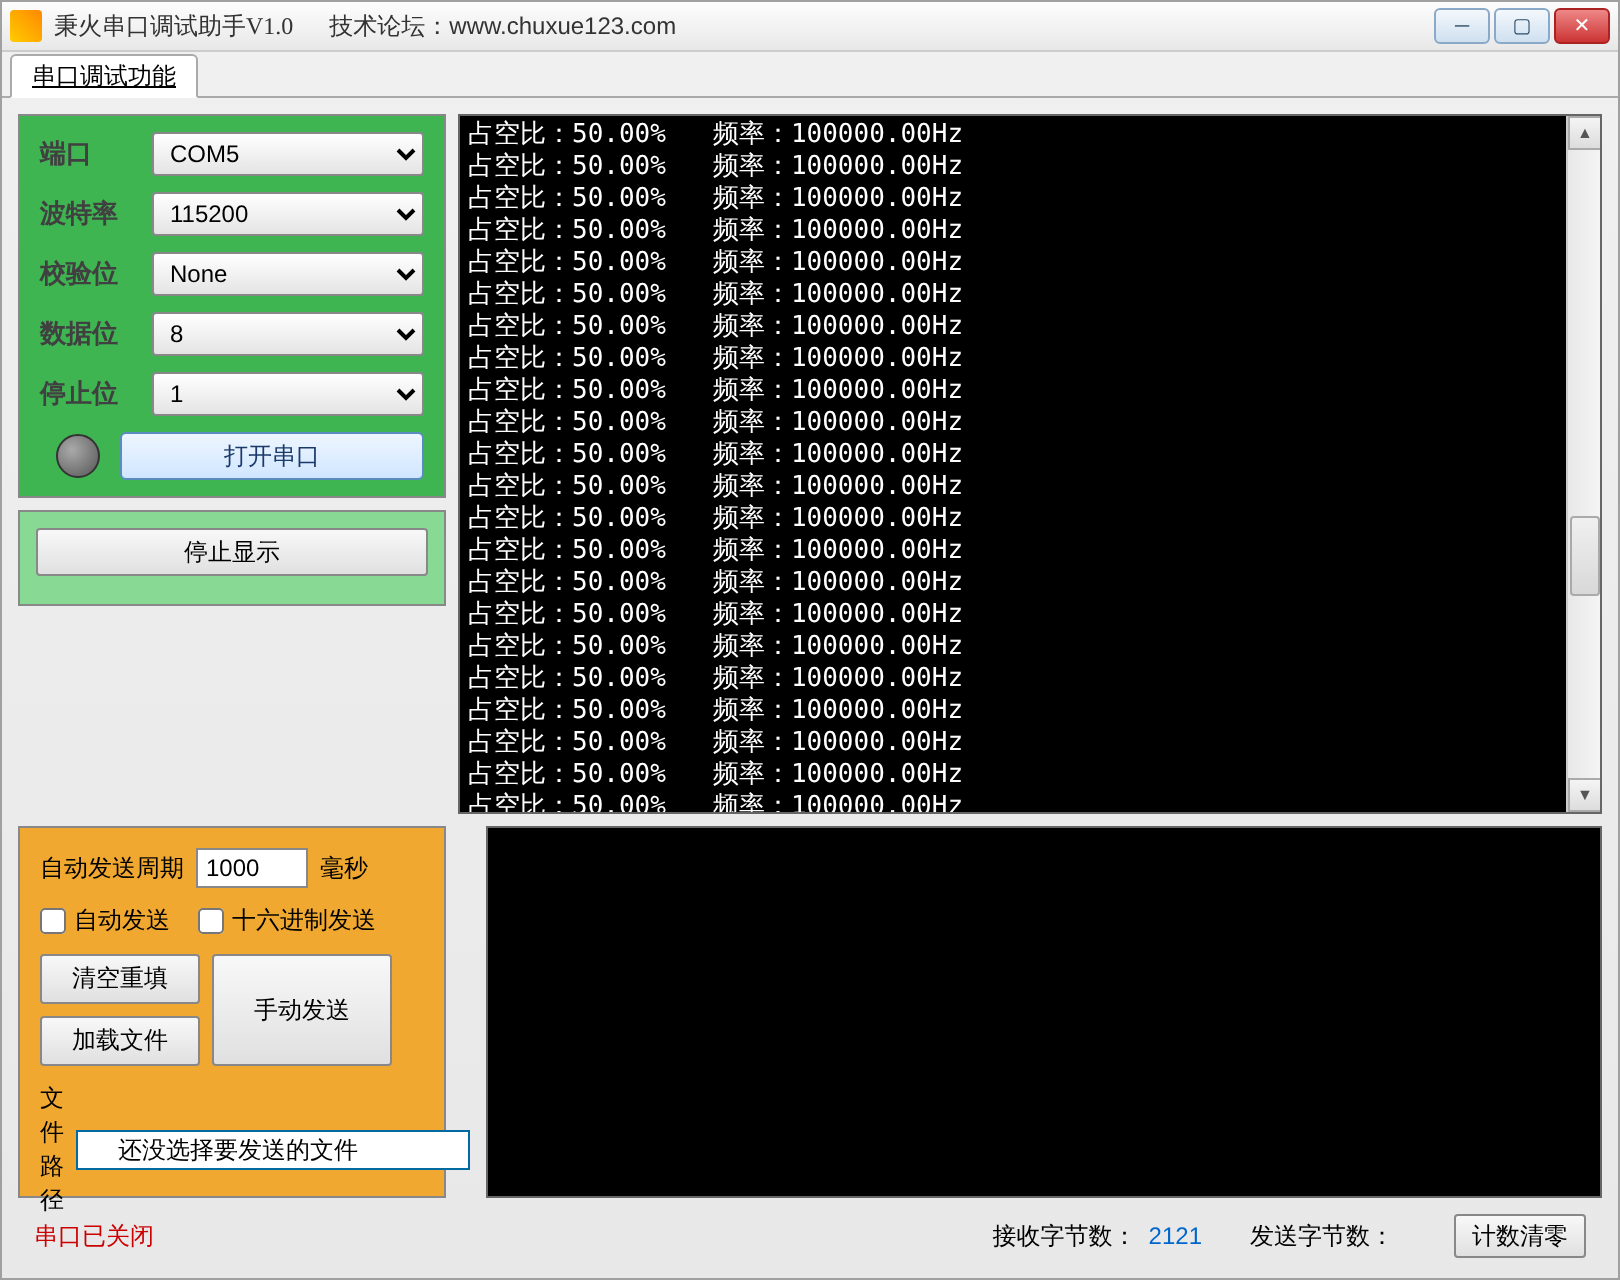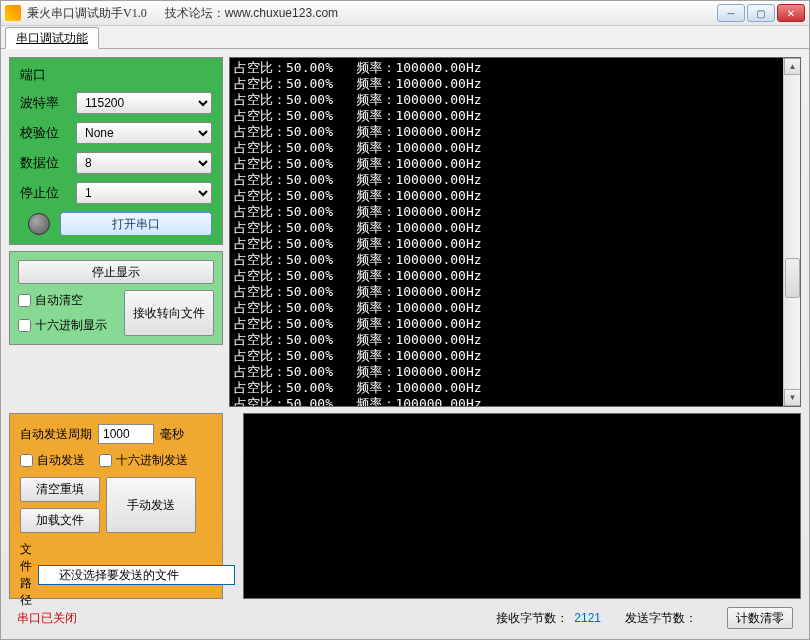--- a/index.html
+++ b/index.html
@@ -18,21 +18,21 @@
 .tabbar { height: 24px; display: flex; align-items: flex-end; padding-left: 4px; border-bottom: 1px solid #aaa; background: #f0f0f0; }
 .tab { height: 22px; padding: 2px 10px; font-size: 12px; background: #fff; border: 1px solid #aaa; border-bottom: 1px solid #fff; border-radius: 3px 3px 0 0; position: relative; top: 1px; cursor: pointer; text-decoration: underline; }
 
 .content { flex: 1; display: flex; flex-direction: column; padding: 8px; gap: 6px; }
 
 .upper { display: flex; gap: 6px; height: 350px; }
 .left-col { width: 214px; display: flex; flex-direction: column; gap: 6px; }
 
 .green-panel { background: #3fb552; border: 1px solid #888; padding: 8px 10px; }
 .cfg-row { display: flex; align-items: center; margin-bottom: 8px; }
-.cfg-label { width: 56px; font-size: 13px; color: #000000; }
+.cfg-label { width: 56px; font-size: 13px; color: #404040; font-weight: bold; }
 .cfg-select { flex: 1; height: 22px; font-size: 12px; background: linear-gradient(#fff,#e4e4e4); border: 1px solid #888; border-radius: 2px; padding: 0 4px; }
 .last-row { display:flex; align-items:center; gap:10px; }
 .led { width: 22px; height: 22px; border-radius: 50%; background: radial-gradient(circle at 35% 35%, #aaa, #555); border: 1px solid #333; margin-left: 8px; }
 .open-btn { flex:1; height: 24px; background: linear-gradient(#eef6ff,#d0e6ff); border: 1px solid #5a8cc0; border-radius: 3px; font-size: 12px; cursor:pointer; color:#1a3a6a; }
 
 .green-panel2 { background: #88d993; border: 1px solid #888; padding: 8px; }
 .btn-row { display:flex; gap:6px; margin-bottom:6px; }
 .std-btn { flex:1; height:24px; background: linear-gradient(#f8f8f8,#e0e0e0); border:1px solid #888; border-radius:2px; font-size:12px; cursor:pointer; }
 .chk-row { display:flex; align-items:center; gap:6px; }
 .chk-side { display:flex; flex-direction:column; gap:8px; flex:1; }
@@ -79,20 +79,21 @@
   <div class="tabbar">
     <div class="tab">串口调试功能</div>
   </div>
 
   <div class="content">
     <div class="upper">
       <div class="left-col">
         <div class="green-panel">
           <div class="cfg-row">
               <span class="cfg-label">端口</span>
+              <select class="cfg-select"><option>COM5</option></select>
             </div>
           <div class="cfg-row">
               <span class="cfg-label">波特率</span>
               <select class="cfg-select"><option>115200</option></select>
             </div>
           <div class="cfg-row">
               <span class="cfg-label">校验位</span>
               <select class="cfg-select"><option>None</option></select>
             </div>
           <div class="cfg-row">
@@ -105,33 +106,20 @@
             </div>
           <div class="last-row">
             <div class="led"></div>
             <button class="open-btn">打开串口</button>
           </div>
         </div>
 
         <div class="green-panel2">
           <div class="btn-row">
             <button class="std-btn">停止显示</button>
-          </div>
-          <div class="chk-row">
-            <div class="chk-side">
-              <label class="chk">
-                  <input type="checkbox" style="">
-                  <span>自动清空</span>
-                </label>
-              <label class="chk">
-                  <input type="checkbox" style="">
-                  <span>十六进制显示</span>
-                </label>
-            </div>
-            <button class="bigbtn">接收转向文件</button>
           </div>
         </div>
       </div>
 
       <div class="console">
         <div class="console-text" id="console-text">占空比：50.00%   频率：100000.00Hz
 占空比：50.00%   频率：100000.00Hz
 占空比：50.00%   频率：100000.00Hz
 占空比：50.00%   频率：100000.00Hz
 占空比：50.00%   频率：100000.00Hz

